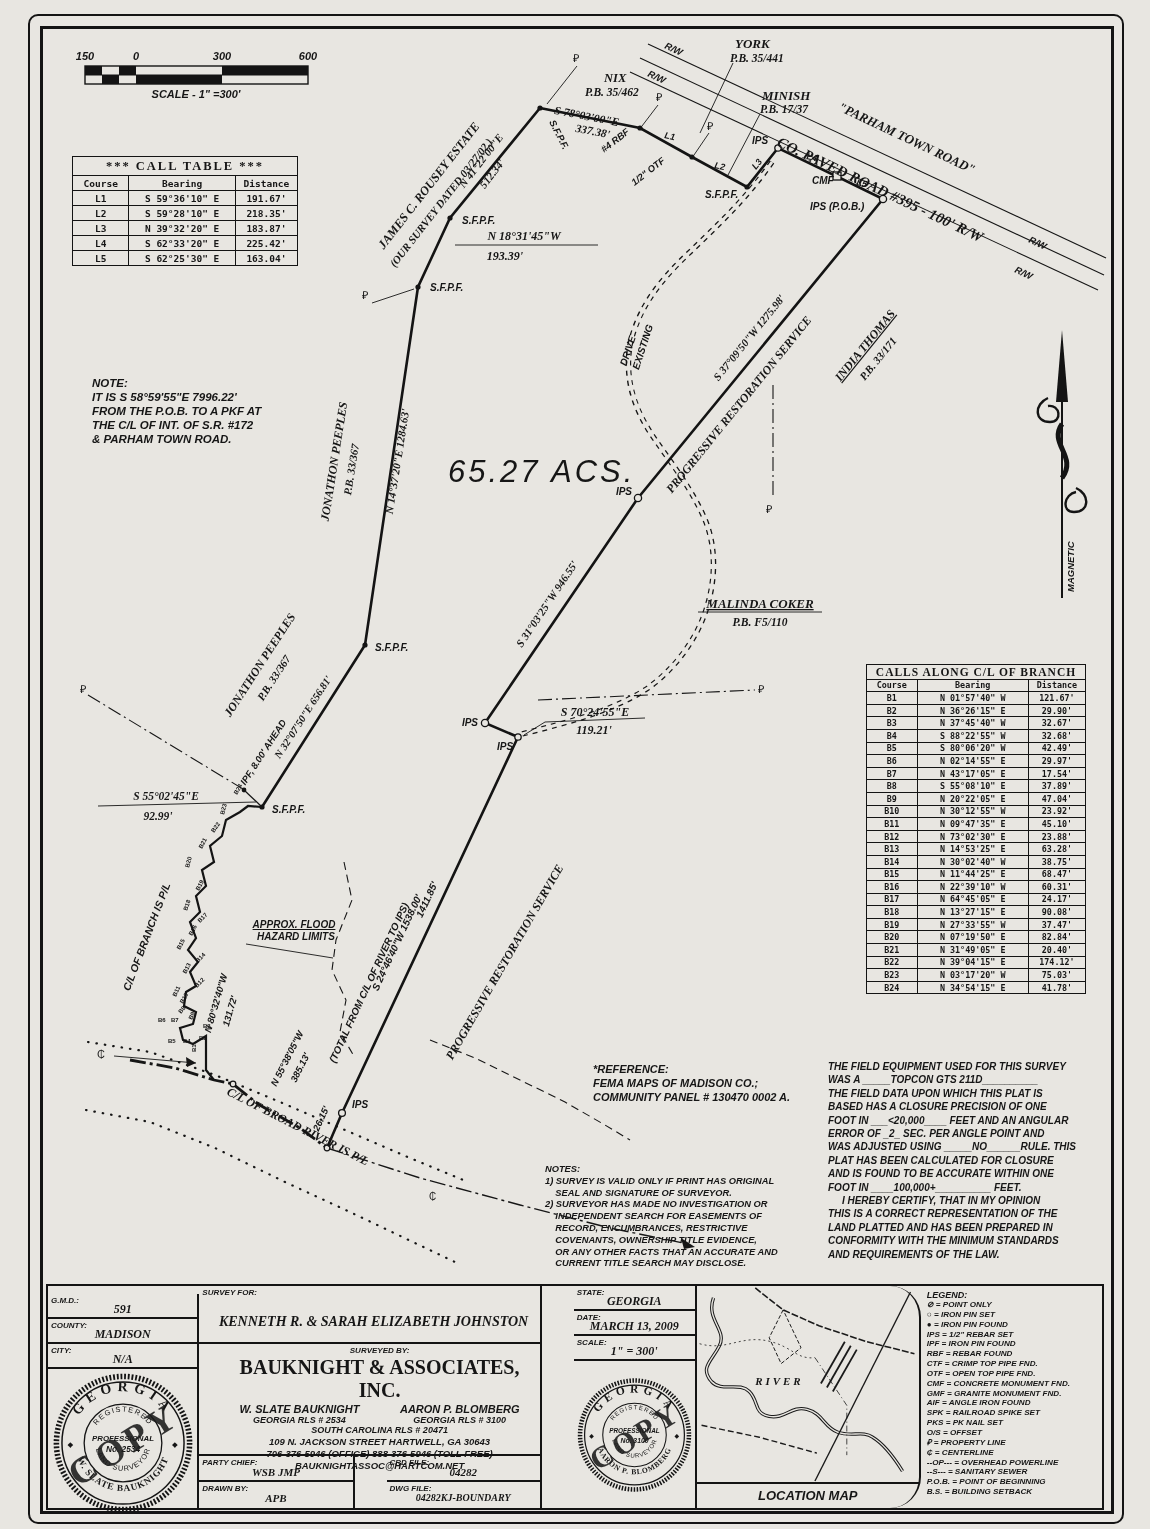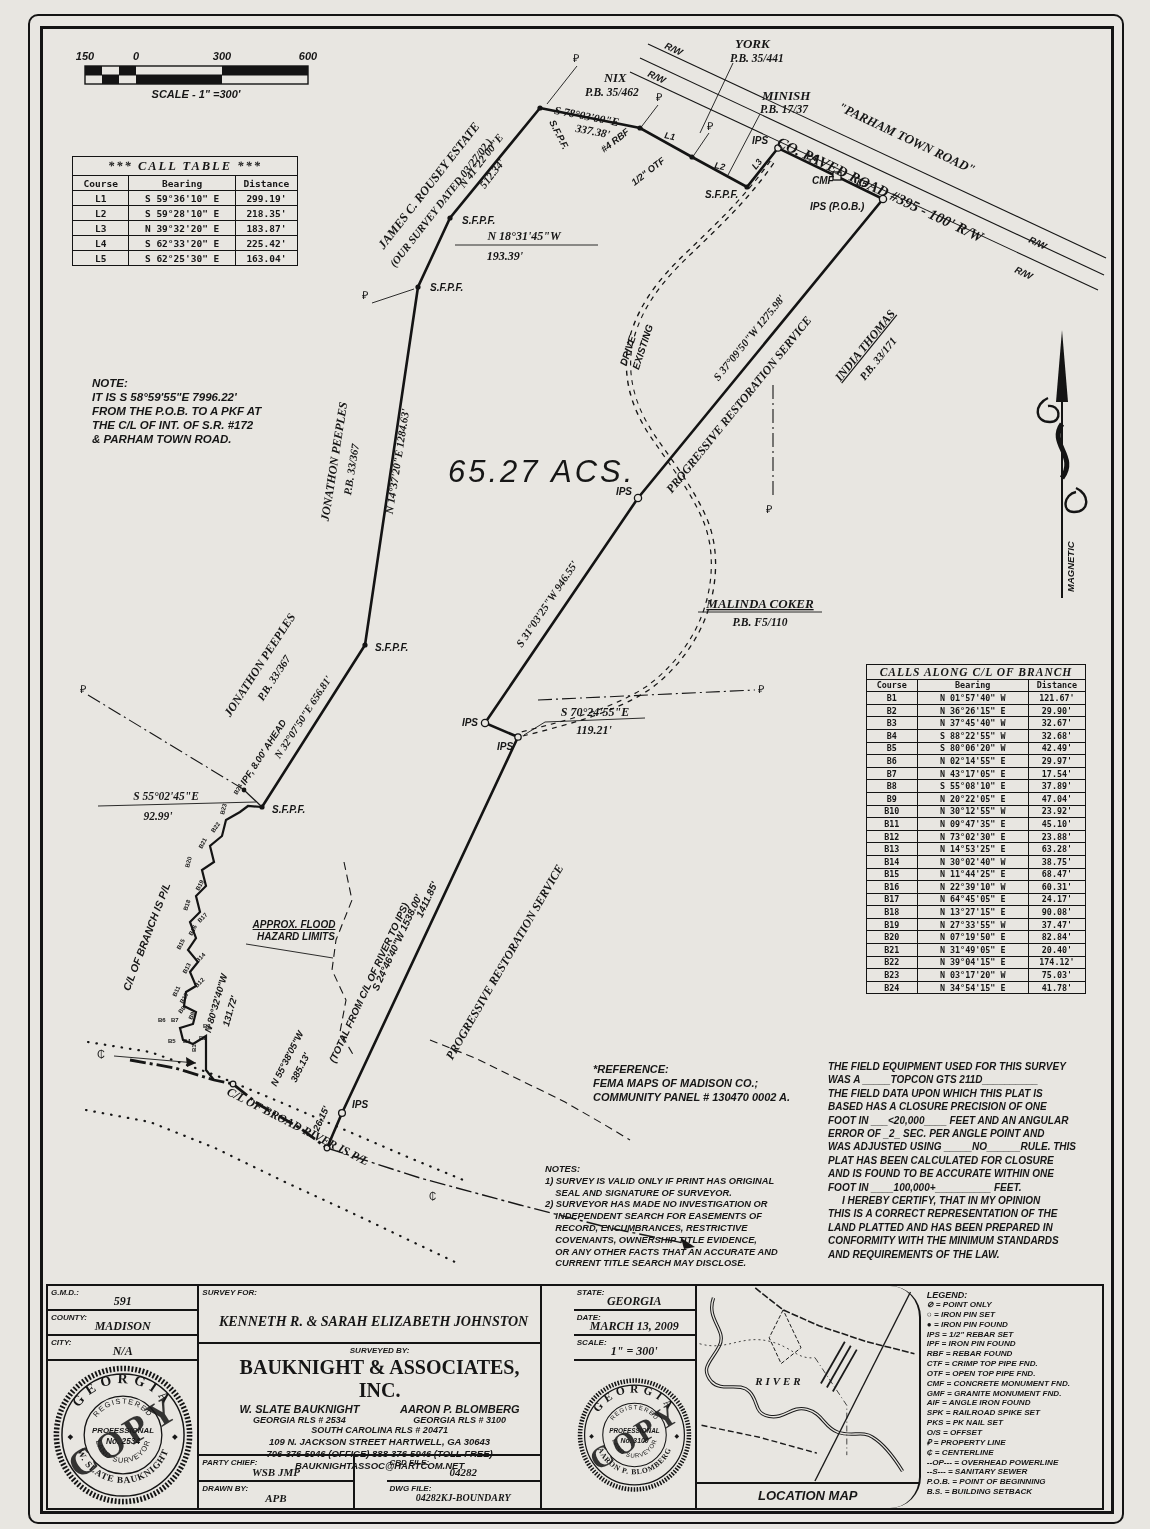--- a/index.html
+++ b/index.html
@@ -19,31 +19,31 @@
   
   .lines{white-space:pre;z-index:2;}
   #note-block{left:84px;top:376px;font:italic bold 11.5px/14px "Liberation Sans",sans-serif;margin-left:8px;}
   #reference-block{left:593px;top:1062px;font:italic bold 11px/14px "Liberation Sans",sans-serif;}
   #notes-block{left:545px;top:1164px;font:italic bold 9.3px/11.8px "Liberation Sans",sans-serif;}
   #cert-block{left:828px;top:1060px;font:italic bold 10px/13.4px "Liberation Sans",sans-serif;}
   
   .plat-table{position:absolute;border-collapse:collapse;background:#e8e6e1;z-index:2;
       font:bold 9.5px "DejaVu Sans Mono",monospace;}
   .plat-table th,.plat-table td{border:1.6px solid #141414;text-align:center;padding:1.5px 3px;}
-  .plat-table .tbl-title th{font-family:"Liberation Serif",serif;font-style:italic;font-size:12.5px;letter-spacing:2px;}
+  .plat-table .tbl-title th{font-family:"Liberation Serif",serif;font-size:12.5px;letter-spacing:2px;}
   #call-table{left:72px;top:156px;width:226px;}
   #branch-table{left:866px;top:664px;width:220px;font-size:8.4px;}
   #branch-table th,#branch-table td{padding:0.8px 2px;}
   #branch-table .tbl-title th{font-size:11.5px;letter-spacing:1px;}
   
   #titleblock{left:46px;top:1284px;width:1058px;height:226px;border:2.5px solid #141414;
       display:flex;z-index:3;background:#e8e6e1;box-sizing:border-box;}
   .tb-col{box-sizing:border-box;border-right:2px solid #141414;display:flex;flex-direction:column;}
   .tb-col:last-child{border-right:none;}
-  #tb-c1{width:152px;} #tb-c2{width:344px;} #tb-c3{width:155px;padding-left:32px;} #tb-c4{width:225px;border-radius:31px;} #tb-c5{width:182px;}
+  #tb-c1{width:152px;margin-top:8px;} #tb-c2{width:344px;} #tb-c3{width:155px;padding-left:32px;} #tb-c4{width:225px;border-radius:31px;} #tb-c5{width:182px;}
   .tb-cell{box-sizing:border-box;border-bottom:2px solid #141414;position:relative;}
   .tb-label{font:italic bold 8px "Liberation Sans",sans-serif;position:absolute;left:3px;top:2px;}
   .tb-val{font:italic bold 12px "Liberation Serif",serif;display:block;text-align:center;margin-top:8px;}
   .tb-lv{height:25px;}
   .tb-seal{flex:1;display:flex;align-items:center;justify-content:center;border-bottom:none;}
   #survey-for{height:60px;}
   #survey-for .tb-bigname{font:italic bold 14px "Liberation Serif",serif;text-align:center;margin-top:28px;margin-left:8px;}
   #surveyed-by{height:112px;text-align:center;padding-left:20px;}
   .sb-small{font:italic bold 8px "Liberation Sans",sans-serif;margin-top:2px;}
   .sb-company{font:bold 20px "Liberation Serif",serif;margin-top:1px;}
@@ -328,21 +328,21 @@
     <tr>
       <th style="width:54px">Course</th>
       <th style="width:114px">Bearing</th>
       <th style="width:58px">Distance</th>
     </tr>
   </thead>
   <tbody>
       <tr>
         <td>L1</td>
         <td>S 59°36'10" E</td>
-        <td>299.19'</td>
+        <td>191.67'</td>
       </tr>
       <tr>
         <td>L2</td>
         <td>S 59°28'10" E</td>
         <td>218.35'</td>
       </tr>
       <tr>
         <td>L3</td>
         <td>N 39°32'20" E</td>
         <td>183.87'</td>

